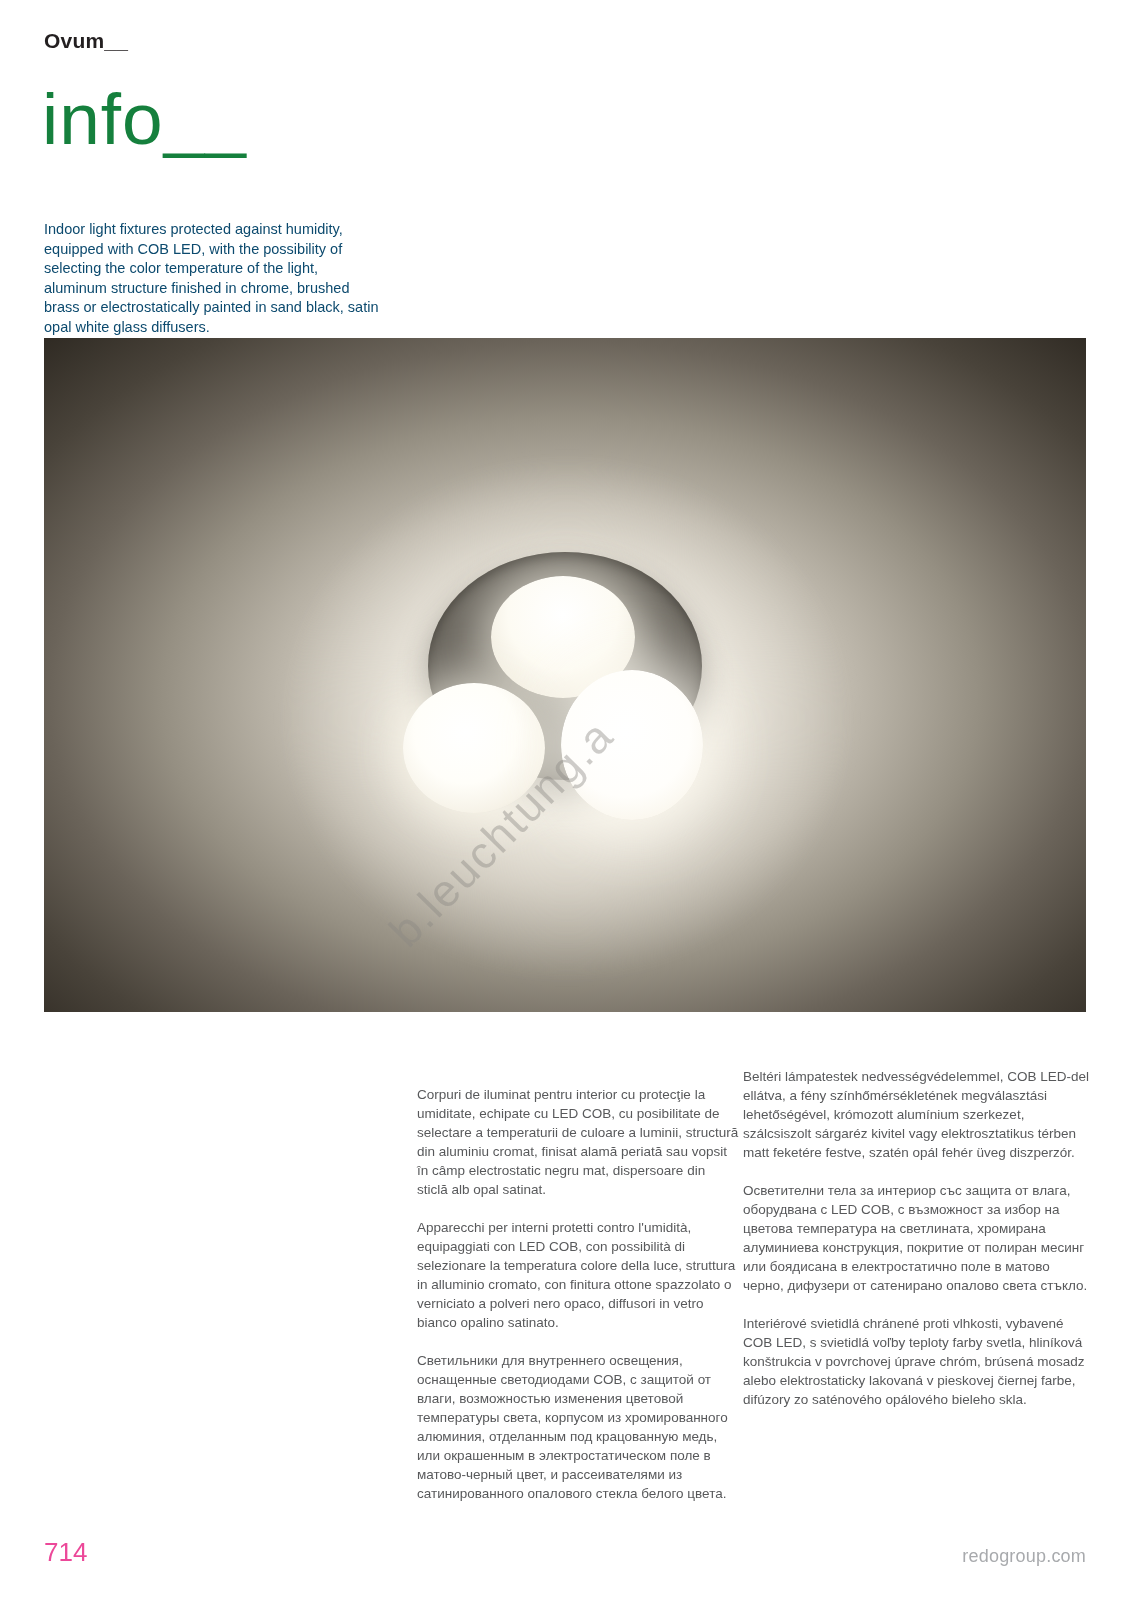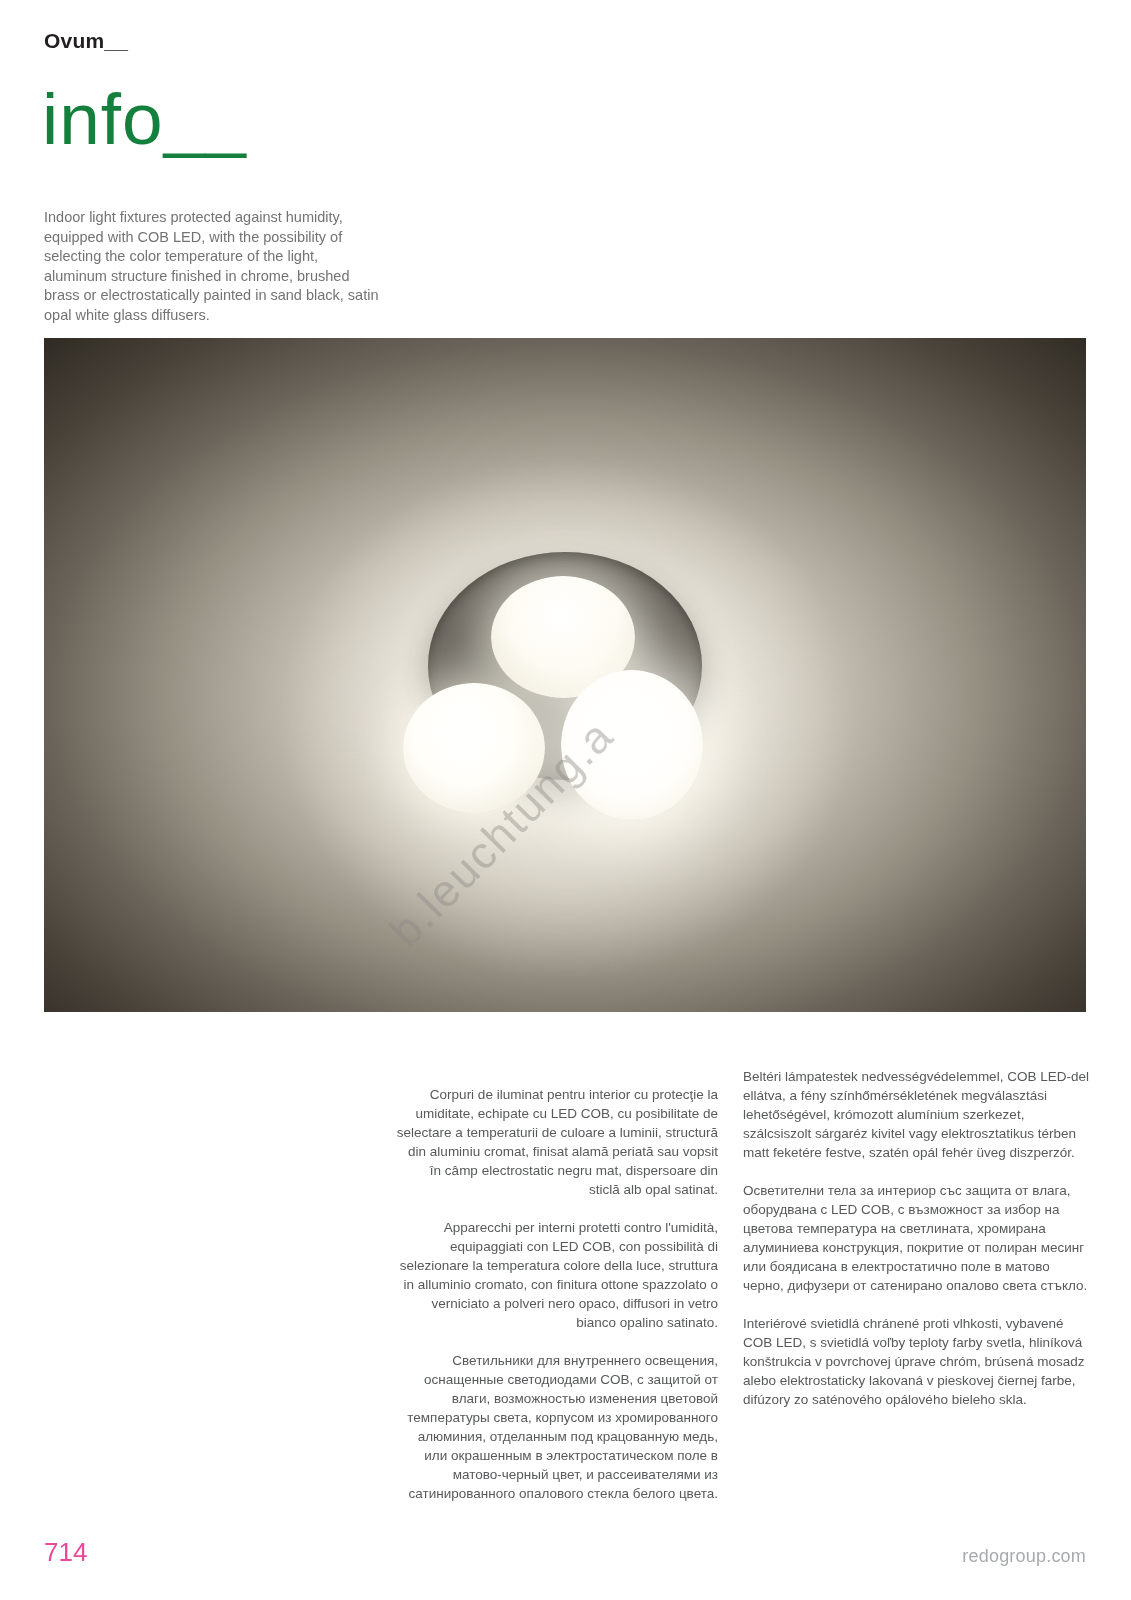--- a/index.html
+++ b/index.html
@@ -13,22 +13,22 @@
 
   .collection {
     position: absolute; left: 44px; top: 29px;
     font-size: 21px; font-weight: 600; letter-spacing: 0.2px; color: #231f20;
   }
   .title {
     position: absolute; left: 42px; top: 82px;
     font-size: 73px; font-weight: 200; letter-spacing: 1px; color: #15803d; line-height: 1;
   }
   .intro {
-    position: absolute; left: 44px; top: 208px; width: 338px;
-    font-size: 14.5px; line-height: 19.5px; color: #737373;
+    position: absolute; left: 44px; top: 220px; width: 338px;
+    font-size: 14.5px; line-height: 19.5px; color: #0c4a6e;
   }
 
   
   .photo {
     position: absolute; left: 44px; top: 338px; width: 1042px; height: 674px;
     overflow: hidden;
     background: radial-gradient(ellipse farthest-corner at 50.5% 53%,
       #efece4 0%, #ddd8ce 20%, #beb8ac 38%, #958f82 55%,
       #6b645a 70%, #49433a 85%, #2f2a23 100%);
   }
@@ -65,21 +65,21 @@
   .watermark {
     position: absolute; left: 288px; top: 418px; width: 440px;
     transform: rotate(-45.5deg);
     font-size: 45px; font-weight: 400; letter-spacing: 2px;
     color: rgba(138,136,132,0.42); white-space: nowrap;
   }
 
   
   .col { position: absolute; font-size: 13.5px; line-height: 19px; color: #58595b; margin-top: 37px; }
   .col p { margin-bottom: 19px; }
-  .col-left  { left: 396px; top: 1048px; width: 322px; text-align: right; }
+  .col-left  { left: 417px; top: 1048px; width: 322px; }
   .col-right { left: 743px; top: 1030px; width: 350px; }
 
   
   .page-number {
     position: absolute; left: 44px; top: 1537px;
     font-size: 26px; font-weight: 400; color: #ec4899;
   }
   .website {
     position: absolute; right: 45px; top: 1546px;
     font-size: 18px; color: #a8aaad; letter-spacing: 0.2px;

